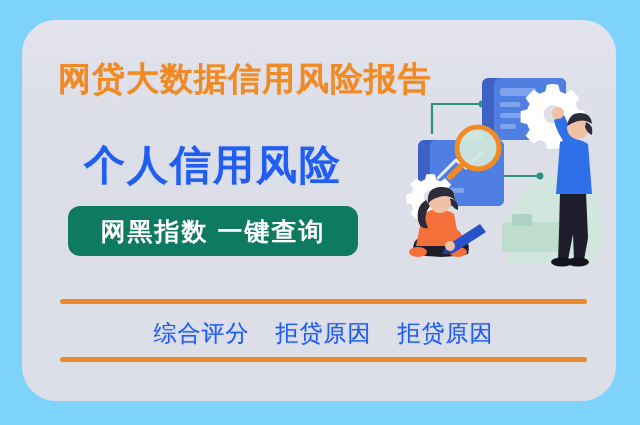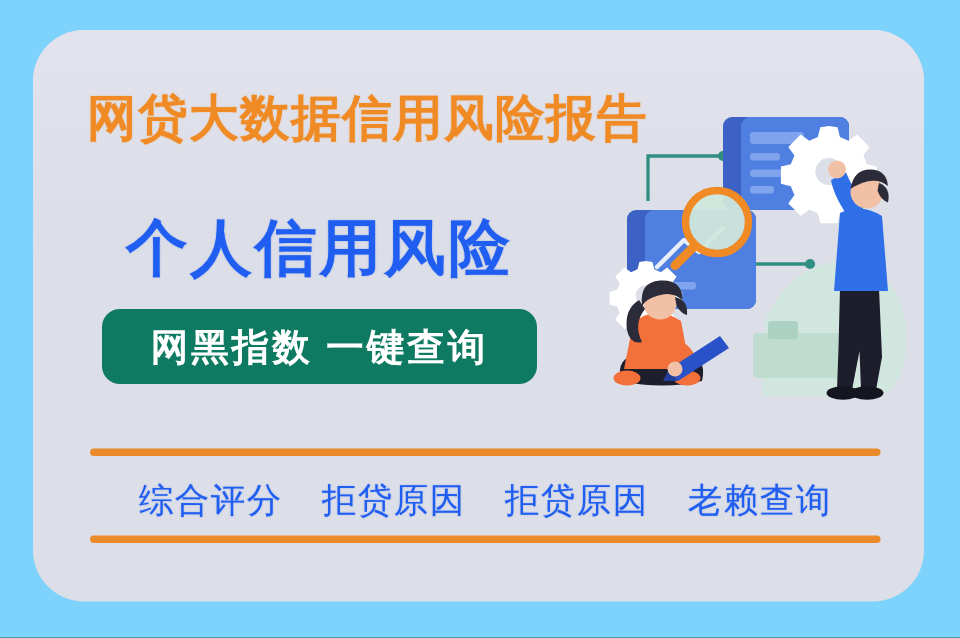--- a/index.html
+++ b/index.html
@@ -144,21 +144,20 @@
     <div class="pill">
       <span class="pill-label">网黑指数  一键查询</span>
     </div>
 
     <div class="rule top"></div>
 
     <div class="taglist">
       <span class="tag">综合评分</span>
       <span class="tag">拒贷原因</span>
       <span class="tag">拒贷原因</span>
-      <span class="tag">老赖查询</span>
     </div>
 
     <div class="rule bottom"></div>
 
     <div id="art">
       <svg width="226" height="220" viewBox="0 0 226 220" xmlns="http://www.w3.org/2000/svg">
 
         <g>
           <path d="M120 150 C140 104 186 100 205 128 C222 154 214 196 196 200 L118 200 Z" fill="#cfe7dc" opacity=".85"></path>
           <rect x="112" y="158" width="62" height="30" rx="3" fill="#bcdccd" opacity=".9"></rect>

